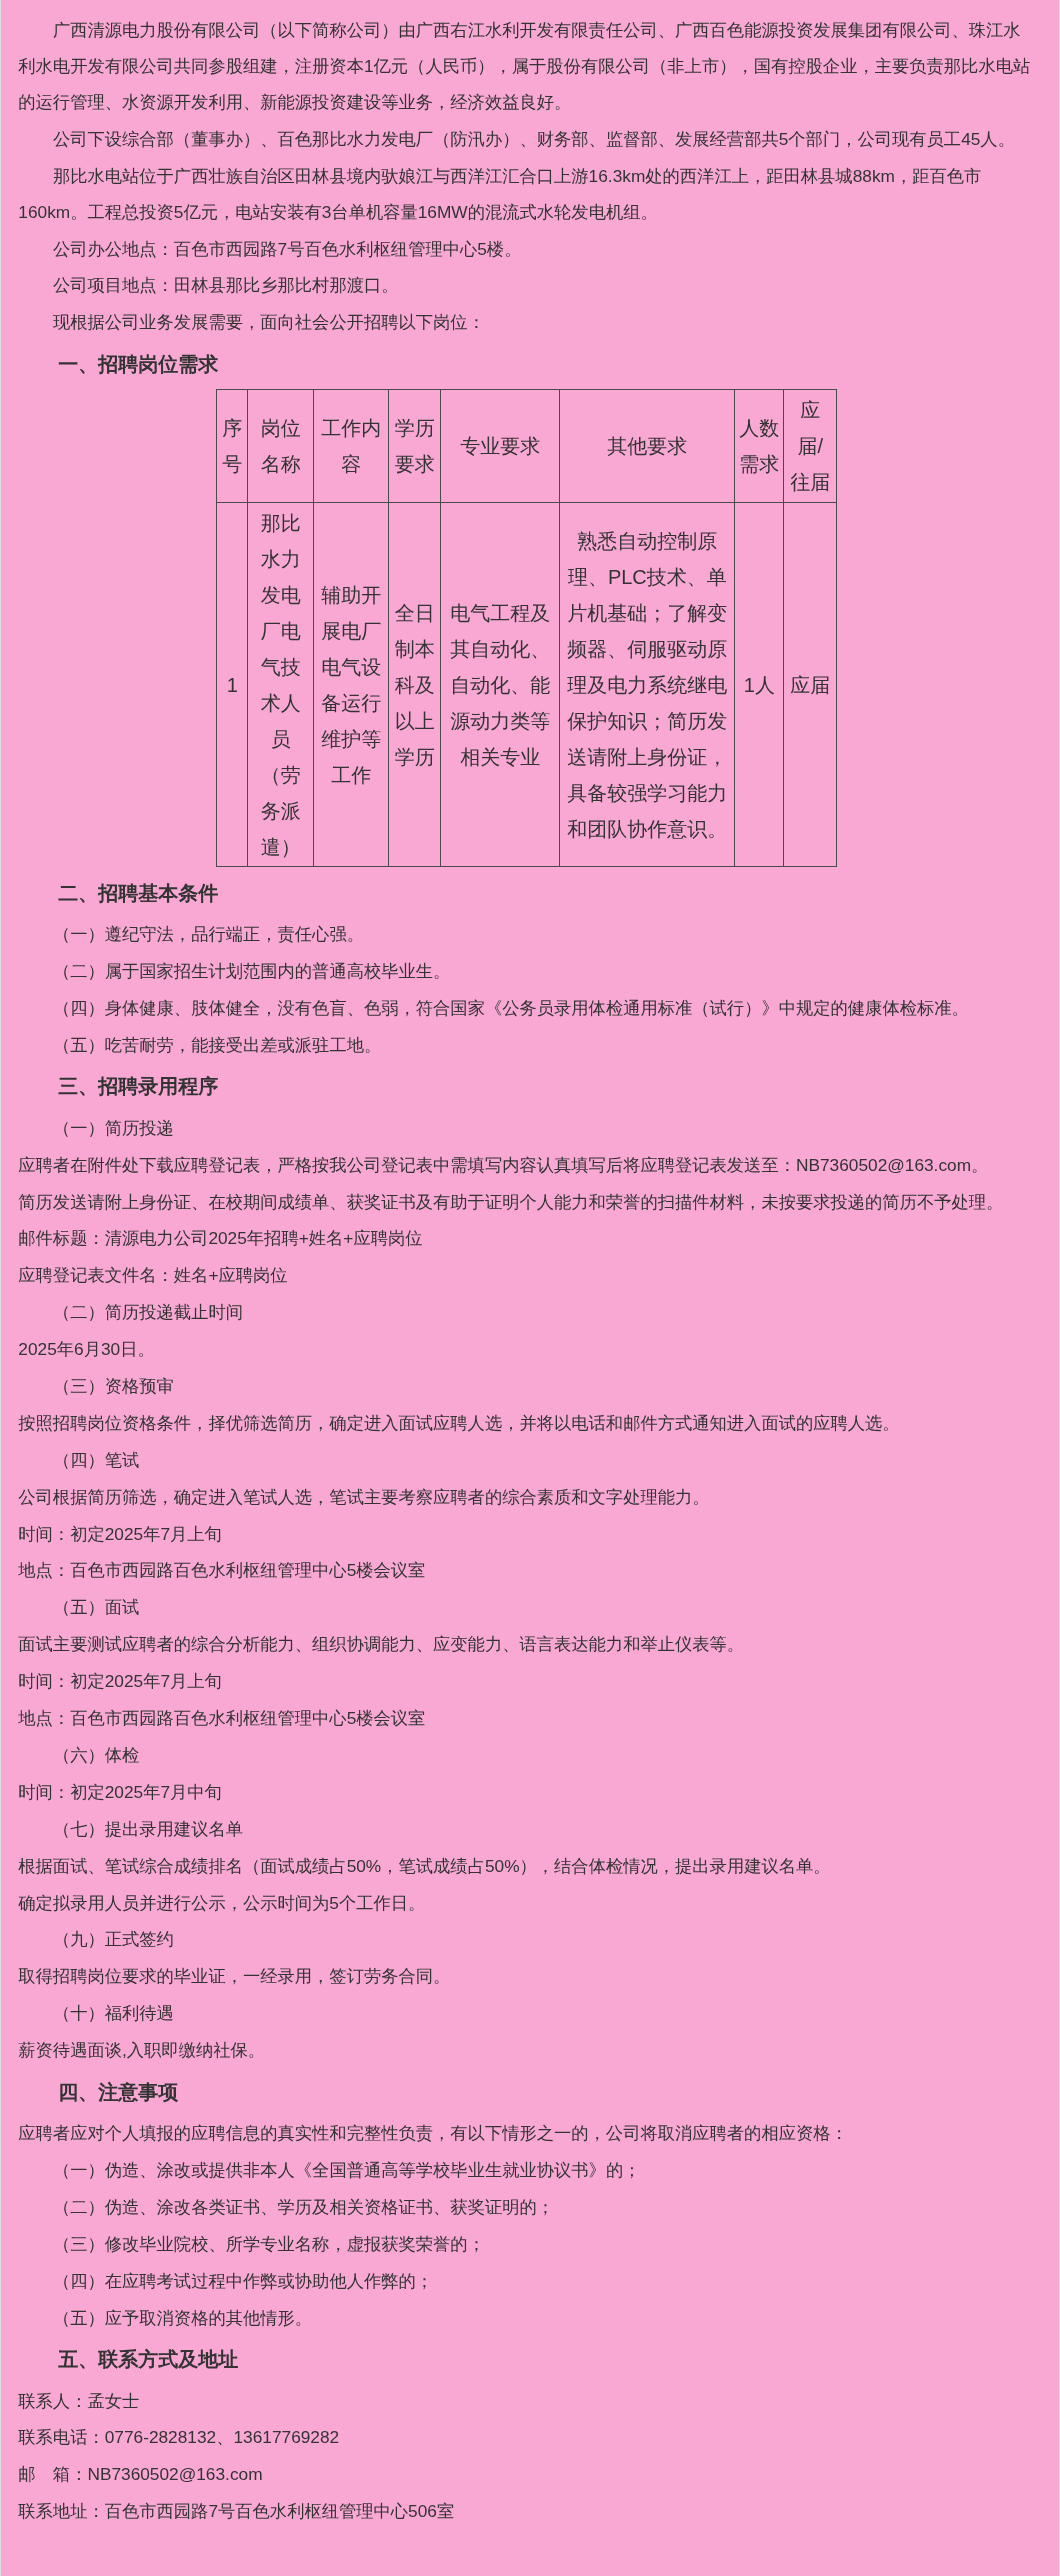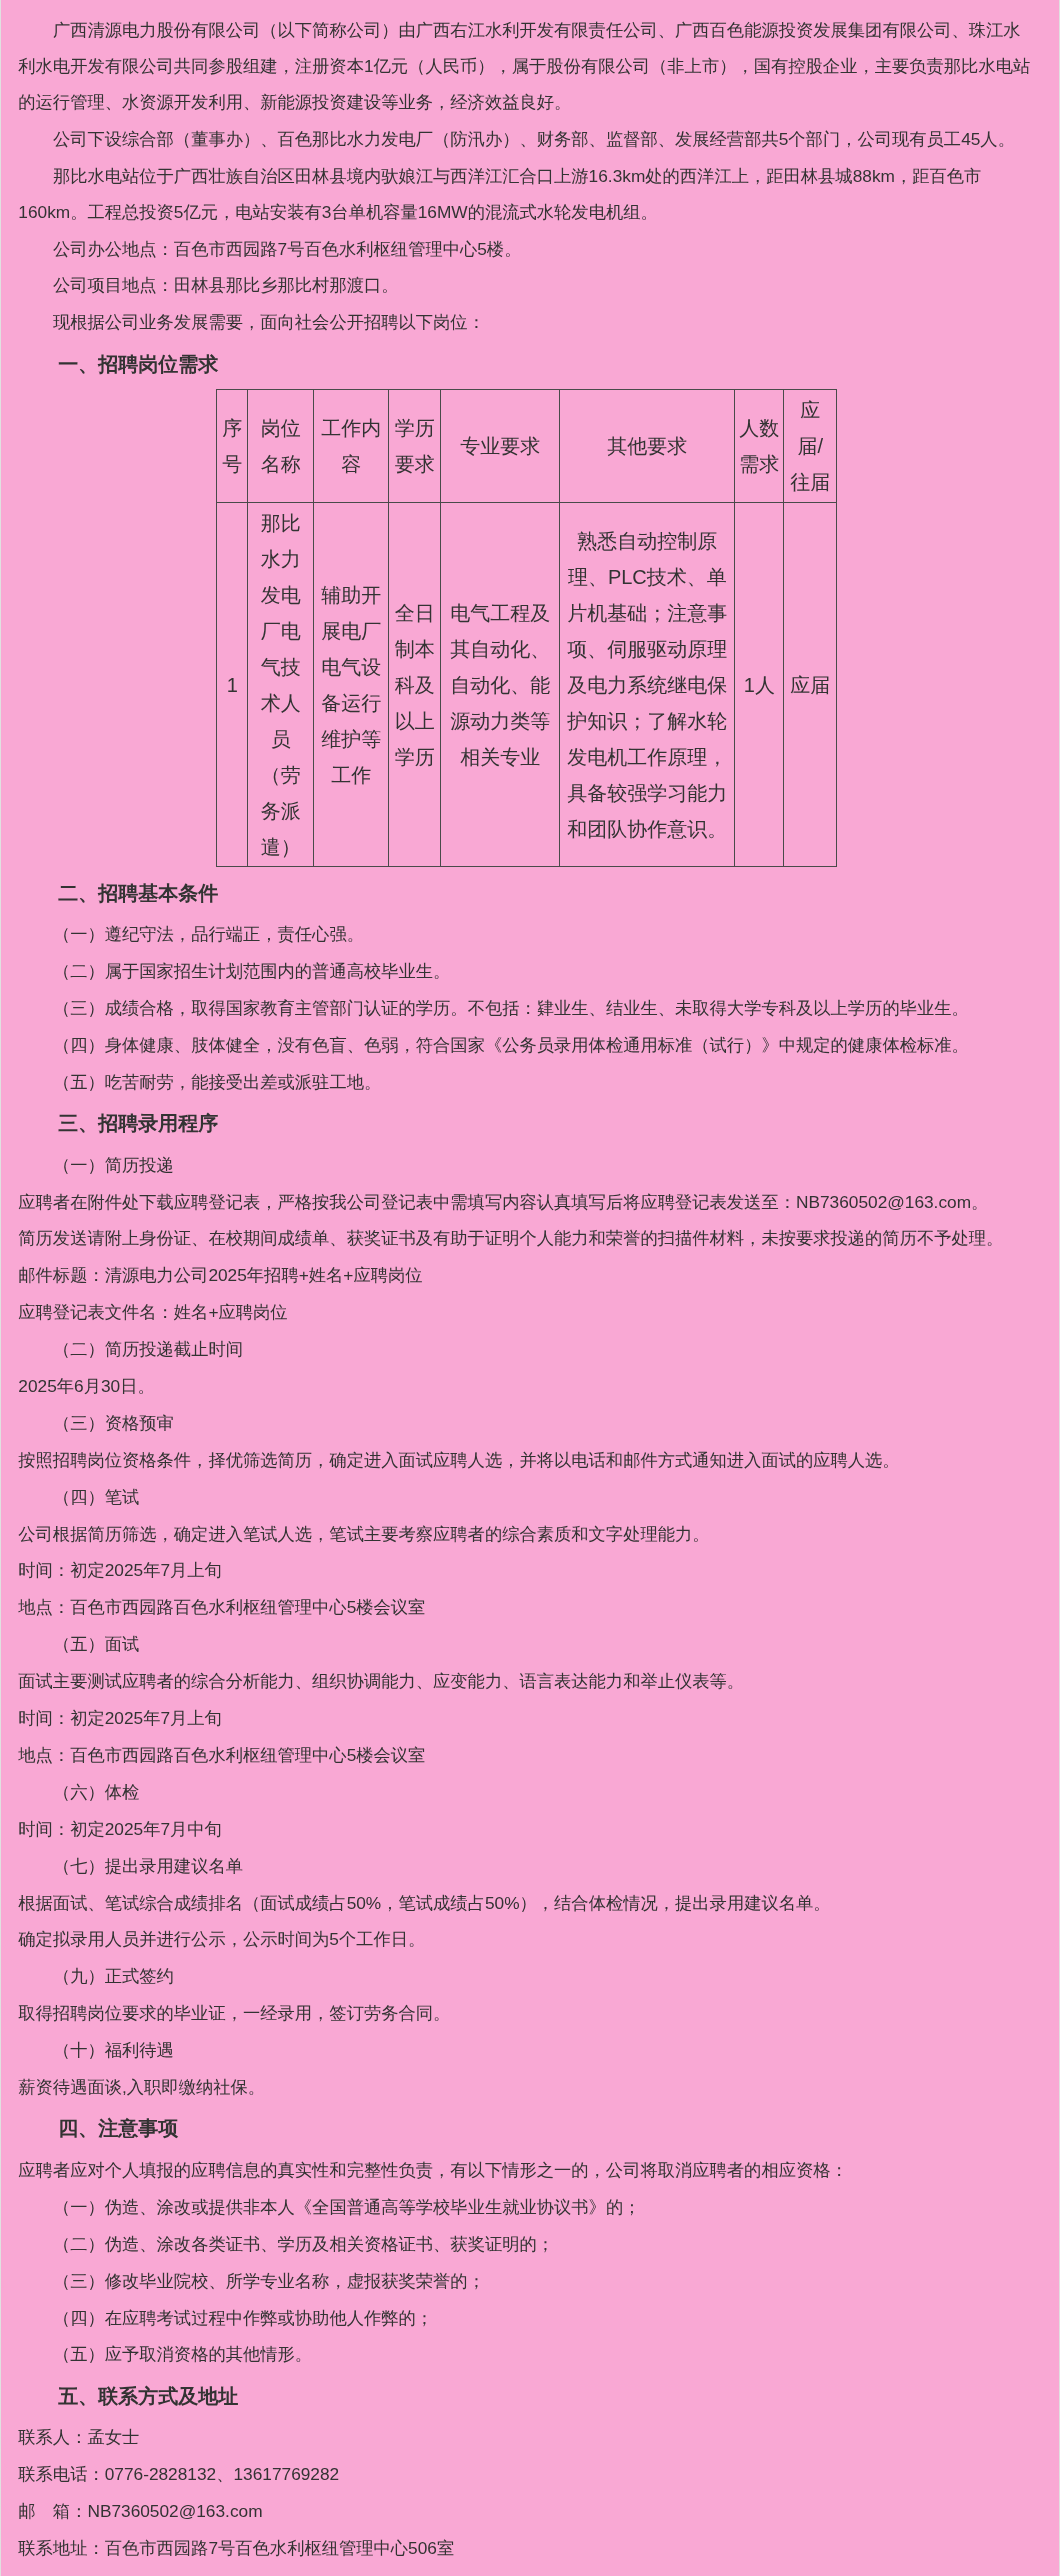--- a/index.html
+++ b/index.html
@@ -85,31 +85,30 @@
       <th>其他要求</th>
       <th>人数需求</th>
       <th>应届/往届</th>
     </tr>
     <tr class="data-row">
       <td>1</td>
       <td>那比水力发电厂电气技术人员（劳务派遣）</td>
       <td>辅助开展电厂电气设备运行维护等工作</td>
       <td>全日制本科及以上学历</td>
       <td class="cell-left">电气工程及其自动化、自动化、能源动力类等相关专业</td>
-      <td class="cell-left">熟悉自动控制原理、PLC技术、单片机基础；注意事项、伺服驱动原理及电力系统继电保护知识；了解水轮发电机工作原理，具备较强学习能力和团队协作意识。</td>
+      <td class="cell-left">熟悉自动控制原理、PLC技术、单片机基础；了解变频器、伺服驱动原理及电力系统继电保护知识；简历发送请附上身份证，具备较强学习能力和团队协作意识。</td>
       <td>1人</td>
       <td>应届</td>
     </tr>
   </tbody>
     </table>
 
   <div class="sec-heading">二、招聘基本条件</div>
   <p class="indent">（一）遵纪守法，品行端正，责任心强。</p>
   <p class="indent">（二）属于国家招生计划范围内的普通高校毕业生。</p>
-  <p class="indent">（三）成绩合格，取得国家教育主管部门认证的学历。不包括：肄业生、结业生、未取得大学专科及以上学历的毕业生。</p>
   <p class="indent">（四）身体健康、肢体健全，没有色盲、色弱，符合国家《公务员录用体检通用标准（试行）》中规定的健康体检标准。</p>
   <p class="indent">（五）吃苦耐劳，能接受出差或派驻工地。</p>
 
   <div class="sec-heading">三、招聘录用程序</div>
   <p class="indent">（一）简历投递</p>
   <p>应聘者在附件处下载应聘登记表，严格按我公司登记表中需填写内容认真填写后将应聘登记表发送至：NB7360502@163.com。</p>
   <p><strong>简历发送请附上身份证、在校期间成绩单、获奖证书及有助于证明个人能力和荣誉的扫描件材料</strong><span>，未按要求投递的简历不予处理。</span></p>
   <p>邮件标题：清源电力公司2025年招聘+姓名+应聘岗位</p>
   <p>应聘登记表文件名：姓名+应聘岗位</p>
   <p class="indent">（二）简历投递截止时间</p>

